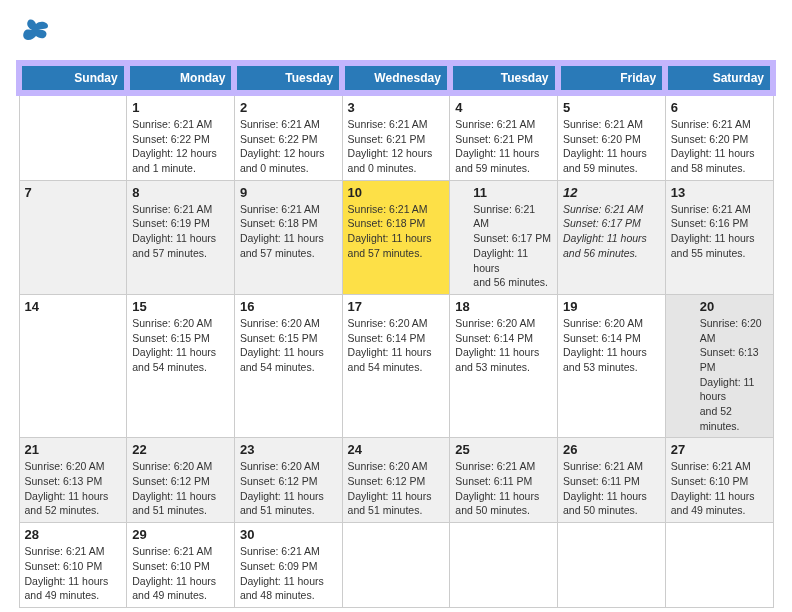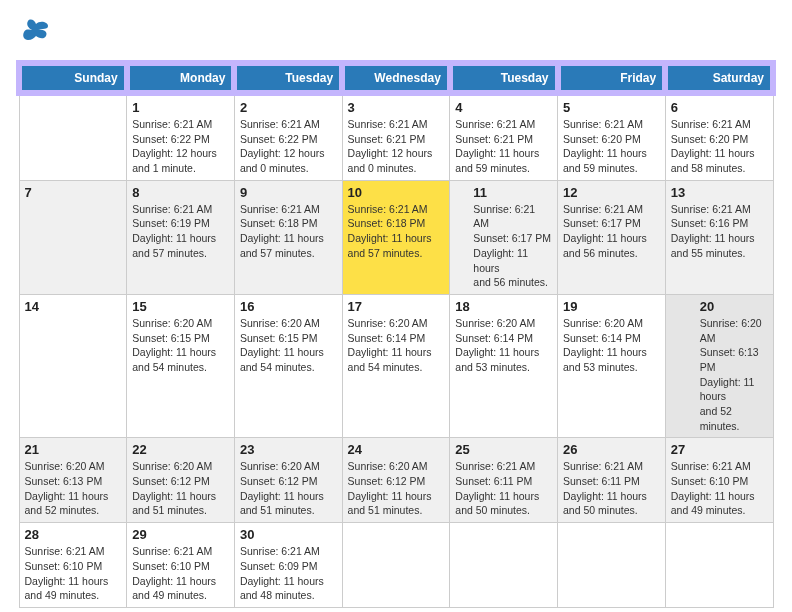--- a/index.html
+++ b/index.html
@@ -177,21 +177,21 @@
 Daylight: 11 hours
 and 57 minutes.</div>
         </td>
         <td style="background: rgb(240, 240, 240); padding-left: 23px;">
           <span class="day-num">11</span>
           <div class="day-info" style="white-space: pre-line;">Sunrise: 6:21 AM
 Sunset: 6:17 PM
 Daylight: 11 hours
 and 56 minutes.</div>
         </td>
-        <td style="background: rgb(240, 240, 240);">
+        <td style="background: rgb(240, 240, 240); font-style: italic;">
           <span class="day-num">12</span>
           <div class="day-info" style="white-space: pre-line;">Sunrise: 6:21 AM
 Sunset: 6:17 PM
 Daylight: 11 hours
 and 56 minutes.</div>
         </td>
         <td style="background: rgb(240, 240, 240);">
           <span class="day-num">13</span>
           <div class="day-info" style="white-space: pre-line;">Sunrise: 6:21 AM
 Sunset: 6:16 PM

